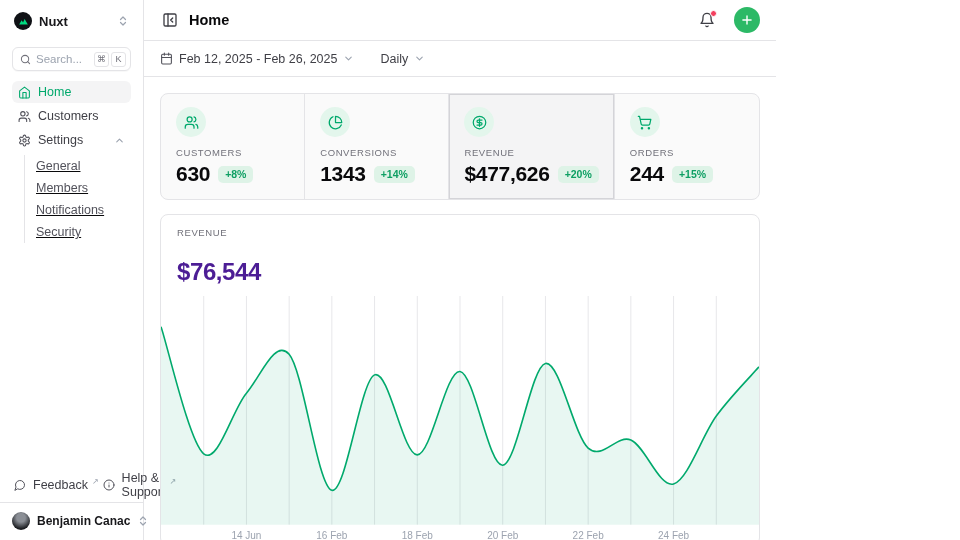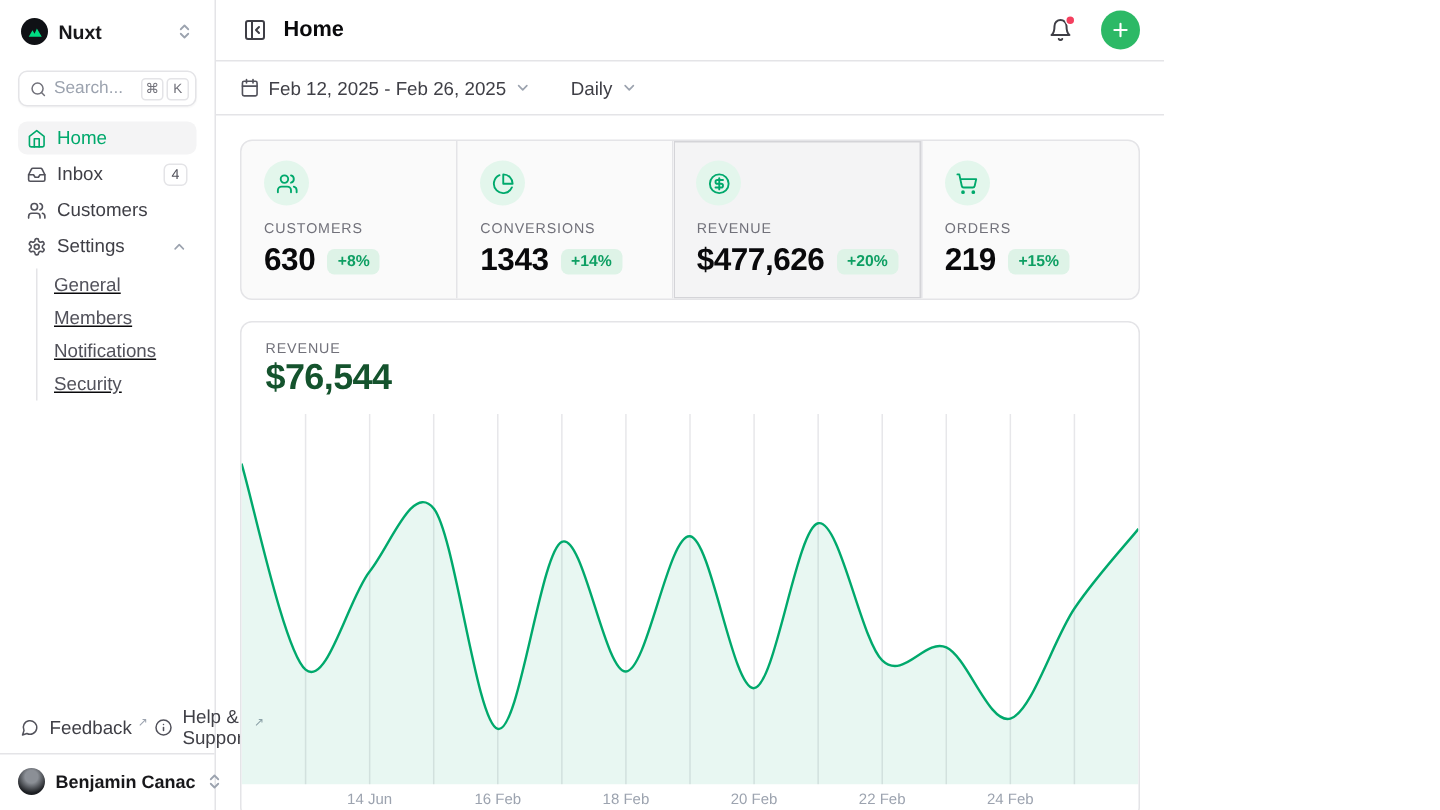--- a/index.html
+++ b/index.html
@@ -102,21 +102,21 @@
   .stat-value-row { margin-top:4px; display:flex; align-items:center; gap:8px; }
   .stat-value { font-size:21px; font-weight:700; color:#09090b; letter-spacing:-0.3px; }
   .delta-badge { background:var(--badge-bg); color:var(--accent-dark); font-size:10.5px;
                  font-weight:600; border-radius:5px; padding:2.5px 7px; }
 
   .chart-card { margin-top:14px; border:1px solid var(--border); border-radius:8px; background:#fff;
                 height:332px; display:flex; flex-direction:column; overflow:hidden; }
   .chart-header { padding:12px 16px 10px 16px; }
   .chart-label { font-size:9.5px; font-weight:500; letter-spacing:0.6px; color:var(--muted);
                  text-transform:uppercase; }
-  .chart-value { font-size:24px; font-weight:700; color:#14532d; letter-spacing:-0.4px; margin-top:0; }
+  .chart-value { font-size:24px; font-weight:700; color:#4c1d95; letter-spacing:-0.4px; margin-top:20px; }
   .chart-area { height:247px; position:relative; }
   .chart-area svg { display:block; width:100%; height:100%; }
   .x-axis { position:relative; height:22px; }
   .x-tick { position:absolute; top:5px; transform:translateX(-50%); font-size:10px; color:#9ca3af; }
 </style>
 </head>
 <body style="--accent: #00a96c; --accent-dark: #0e9f63; --accent-soft: #e3f6ec; --badge-bg: #def3e7; --border: #e4e4e7;">
 
 <div class="app">
 
@@ -148,28 +148,20 @@
       </span>
     </div>
 
     <nav class="nav">
       <div class="nav-item active">
         <svg viewBox="0 0 24 24" fill="none" stroke="currentColor" stroke-width="2" stroke-linecap="round" stroke-linejoin="round">
             <path d="m3 9 9-7 9 7v11a2 2 0 0 1-2 2H5a2 2 0 0 1-2-2z"></path>
             <path d="M9 22V12h6v10"></path>
           </svg>
         <span class="lbl">Home</span>
-      </div>
-      <div class="nav-item">
-        <svg viewBox="0 0 24 24" fill="none" stroke="currentColor" stroke-width="2" stroke-linecap="round" stroke-linejoin="round">
-            <polyline points="22 12 16 12 14 15 10 15 8 12 2 12"></polyline>
-            <path d="M5.45 5.11 2 12v6a2 2 0 0 0 2 2h16a2 2 0 0 0 2-2v-6l-3.45-6.89A2 2 0 0 0 16.76 4H7.24a2 2 0 0 0-1.79 1.11z"></path>
-          </svg>
-        <span class="lbl">Inbox</span>
-        <span class="count-badge">4</span>
       </div>
       <div class="nav-item">
         <svg viewBox="0 0 24 24" fill="none" stroke="currentColor" stroke-width="2" stroke-linecap="round" stroke-linejoin="round">
             <path d="M16 21v-2a4 4 0 0 0-4-4H6a4 4 0 0 0-4 4v2"></path>
             <circle cx="9" cy="7" r="4"></circle>
             <path d="M22 21v-2a4 4 0 0 0-3-3.87"></path>
             <path d="M16 3.13a4 4 0 0 1 0 7.75"></path>
           </svg>
         <span class="lbl">Customers</span>
       </div>
@@ -321,21 +313,21 @@
         <div class="stat-card">
           <div class="stat-icon-circle">
             <svg viewBox="0 0 24 24" fill="none" stroke="currentColor" stroke-width="2" stroke-linecap="round" stroke-linejoin="round">
                 <circle cx="8" cy="21" r="1"></circle>
                 <circle cx="19" cy="21" r="1"></circle>
                 <path d="M2.05 2.05h2l2.66 12.42a2 2 0 0 0 2 1.58h9.78a2 2 0 0 0 1.95-1.57l1.65-7.43H5.12"></path>
               </svg>
           </div>
           <div class="stat-label">ORDERS</div>
           <div class="stat-value-row">
-            <span class="stat-value">219</span>
+            <span class="stat-value">244</span>
             <span class="delta-badge">+15%</span>
           </div>
         </div>
       </section>
 
       <section class="chart-card">
         <div class="chart-header">
           <div class="chart-label">REVENUE</div>
           <div class="chart-value">$76,544</div>
         </div>

